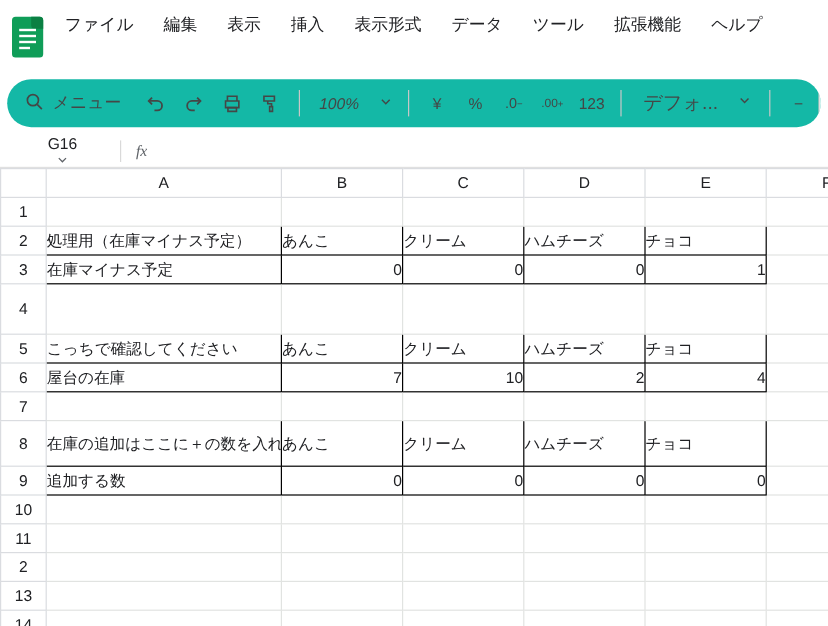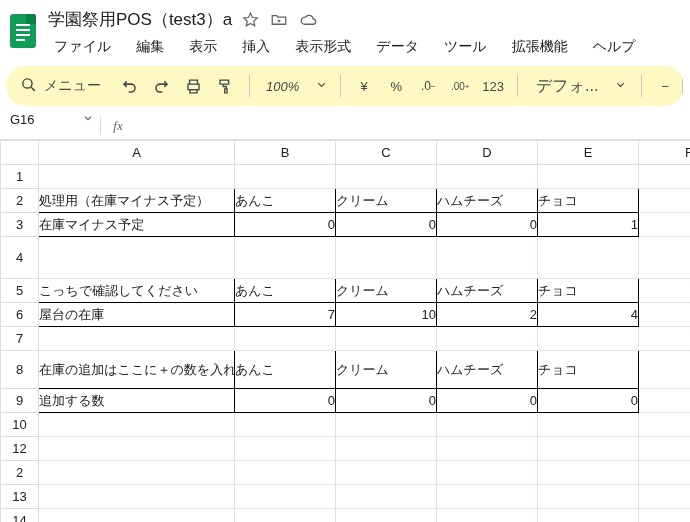--- a/index.html
+++ b/index.html
@@ -91,21 +91,21 @@
     white-space: nowrap;
     cursor: default;
   }
 
   
   .toolbar {
     display: flex;
     align-items: center;
     height: 40px;
     margin: 2px 6px 0 6px;
-    background: #fef9c3;
+    background: #14b8a6;
     border-radius: 20px;
     padding: 0 6px;
     gap: 2px;
     position: relative;
     overflow: hidden;
   }
   .tb {
     height: 30px;
     min-width: 30px;
     display: flex;
@@ -155,20 +155,21 @@
     font-size: 13px;
     color: #202124;
   }
   .namebox {
     width: 100px;
     display: flex;
     align-items: center;
     justify-content: space-between;
     padding: 0 6px 12px 10px;
     height: 100%;
+    flex-direction: column;
   }
   .namebox .nb-text { font-size: 13px; }
   .fb-divider {
     width: 1px; height: 18px; background: #d9d9d9;
   }
   .fx {
     width: 34px;
     display: flex; align-items: center; justify-content: center;
     font-style: italic;
     font-family: "Liberation Serif", serif;
@@ -249,41 +250,20 @@
     <div class="sheet"></div>
     <div class="fold"></div>
     <div class="lines">
         <i></i>
         <i></i>
         <i></i>
         <i style="width:9px"></i>
       </div>
   </div>
   <div class="title-block">
-    <div class="title-row">
-      <span class="doc-title">学園祭用POS（test3）a</span>
-      <span class="title-icons">
-        <span class="ticon">
-          <svg width="17" height="17" viewBox="0 0 24 24" fill="none" stroke="#5f6368" stroke-width="1.7">
-            <polygon points="12,3 14.8,9.2 21.5,9.9 16.5,14.4 18,21 12,17.6 6,21 7.5,14.4 2.5,9.9 9.2,9.2"></polygon>
-          </svg>
-        </span>
-        <span class="ticon">
-          <svg width="18" height="18" viewBox="0 0 24 24" fill="none" stroke="#5f6368" stroke-width="1.7">
-            <path d="M3 7.5h6l1.6 2H21v9.5H3z"></path>
-            <path d="M12 12.5v4M10 14.5h4" stroke-width="1.5"></path>
-          </svg>
-        </span>
-        <span class="ticon">
-          <svg width="19" height="19" viewBox="0 0 24 24" fill="none" stroke="#5f6368" stroke-width="1.6">
-            <path d="M6.5 18h11a3.4 3.4 0 0 0 .3-6.8A5.2 5.2 0 0 0 8.2 9.2A3.9 3.9 0 0 0 6.5 18z"></path>
-          </svg>
-        </span>
-      </span>
-    </div>
     <div class="menubar">
       <div class="menu-item">ファイル</div>
       <div class="menu-item">編集</div>
       <div class="menu-item">表示</div>
       <div class="menu-item">挿入</div>
       <div class="menu-item">表示形式</div>
       <div class="menu-item">データ</div>
       <div class="menu-item">ツール</div>
       <div class="menu-item">拡張機能</div>
       <div class="menu-item">ヘルプ</div>
@@ -502,21 +482,21 @@
     <tr>
       <td class="rowhead">10</td>
       <td class="cell"></td>
       <td class="cell"></td>
       <td class="cell"></td>
       <td class="cell"></td>
       <td class="cell"></td>
       <td class="cell"></td>
     </tr>
     <tr>
-      <td class="rowhead">12</td>
+      <td class="rowhead">11</td>
       <td class="cell"></td>
       <td class="cell"></td>
       <td class="cell"></td>
       <td class="cell"></td>
       <td class="cell"></td>
       <td class="cell"></td>
     </tr>
     <tr>
       <td class="rowhead">2</td>
       <td class="cell"></td>

